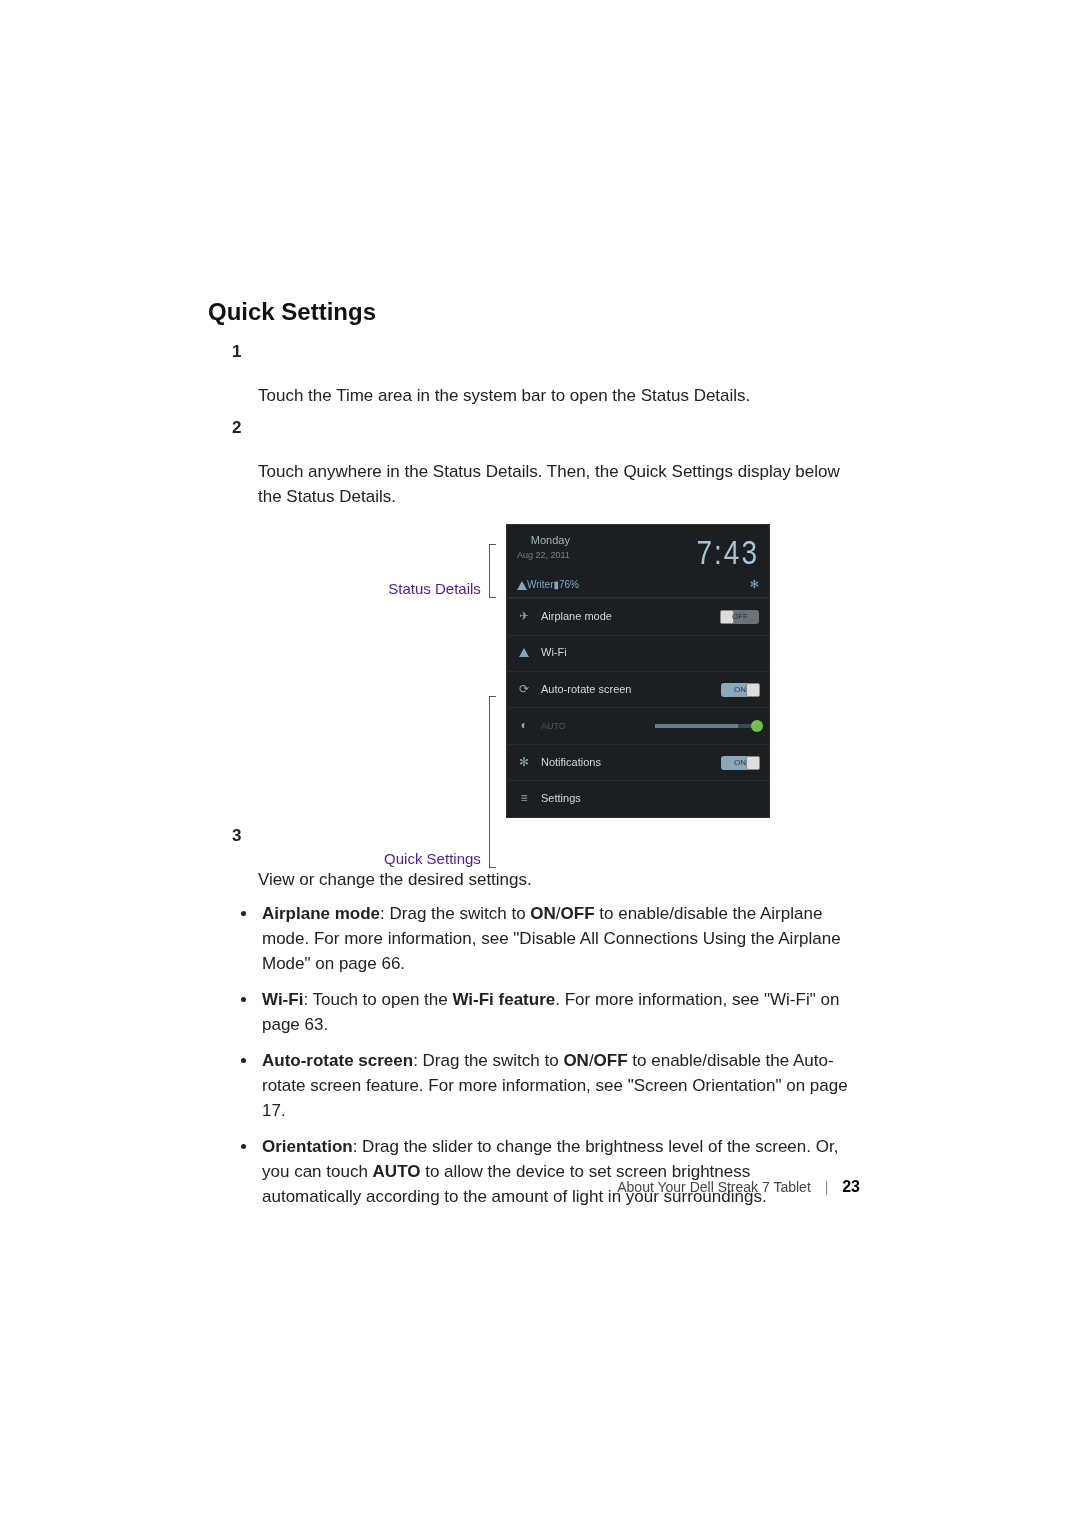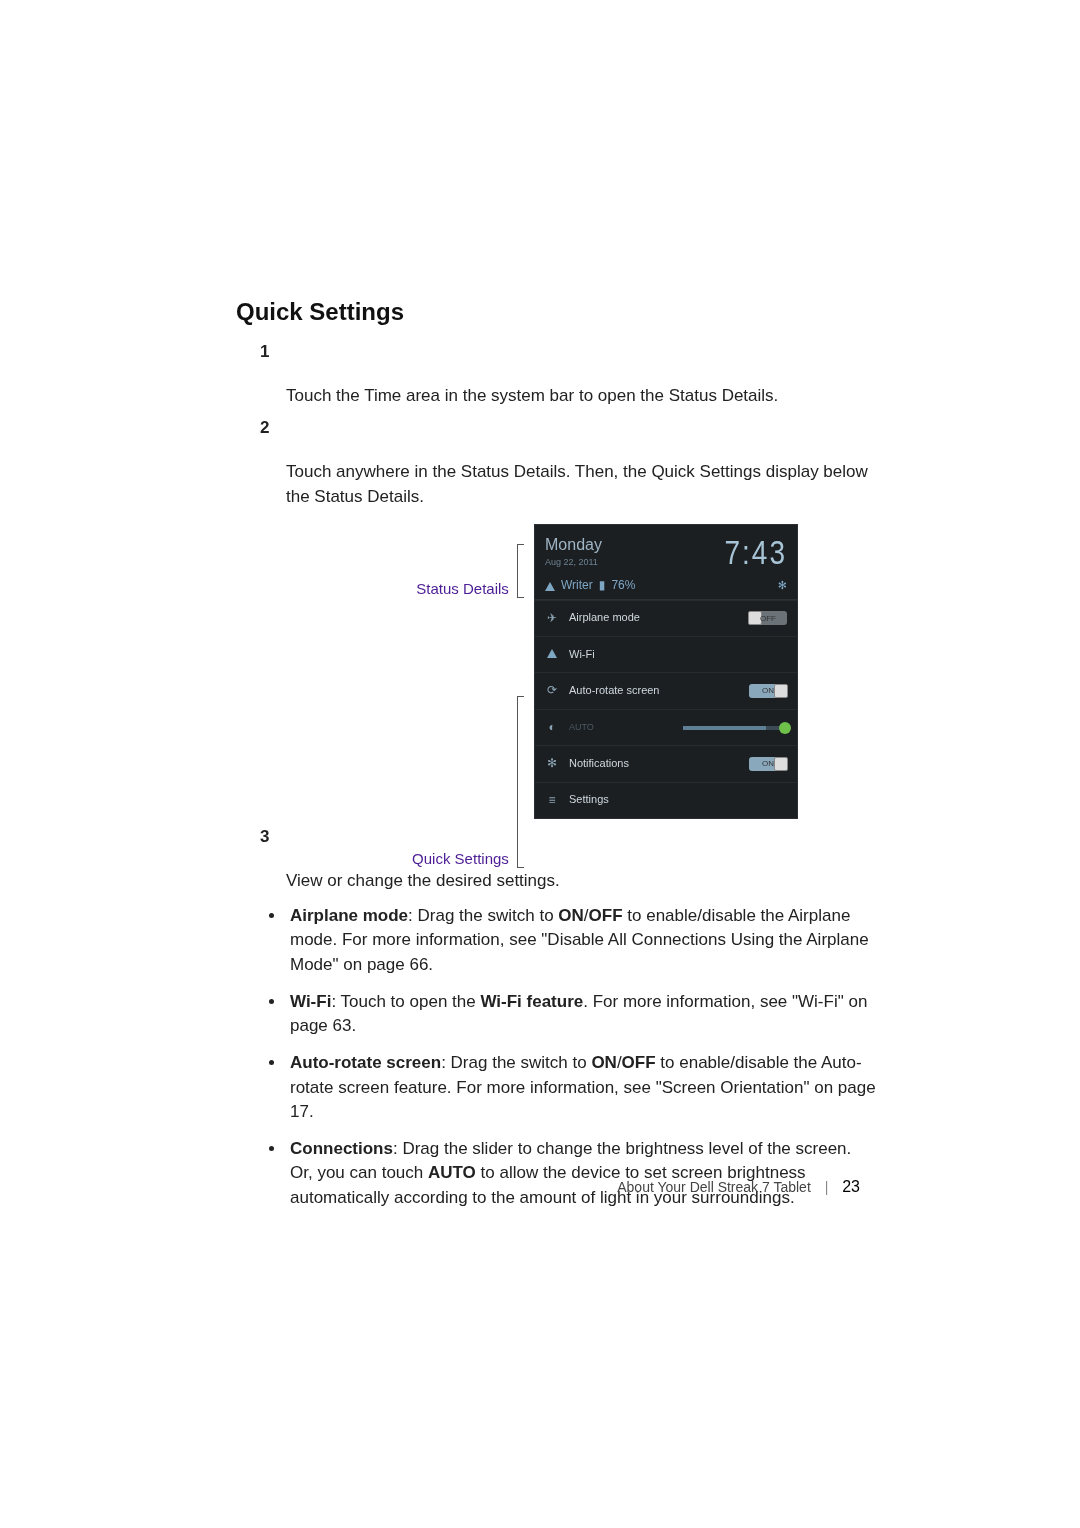--- a/index.html
+++ b/index.html
@@ -9,21 +9,21 @@
     font-family: "Segoe UI", "Helvetica Neue", Arial, sans-serif;
     color: #222;
     width: 1080px;
     height: 1528px;
     position: relative;
     font-size: 17px;
     line-height: 1.45;
   }
   .page {
     position: absolute;
-    left: 236px;
+    left: 208px;
     top: 295px;
     width: 640px;
   }
   h2.section-title {
     font-size: 24px;
     font-weight: 600;
     margin: 0 0 10px 0;
     color: #111;
   }
   p.intro {
@@ -92,37 +92,37 @@
   }
   .status-details {
     padding: 8px 10px 4px 10px;
     border-bottom: 1px solid #2b3135;
   }
   .sd-top {
     display: flex;
     justify-content: space-between;
     align-items: flex-start;
   }
-  .sd-date .day { font-size: 16px; color: #9fb4c4; }
+  .sd-date .day { font-size: 11px; color: #9fb4c4; text-align: right; }
   .sd-date .date { font-size: 9px; color: #6f8291; }
   .sd-time {
     font-family: "Segoe UI", sans-serif;
     font-size: 28px;
     font-weight: 300;
     color: #a7c4d6;
     letter-spacing: 2px;
   }
   .sd-time .seg { display:inline-block; transform: scaleY(1.2); }
   .sd-row2 {
     display:flex;
     justify-content: space-between;
     align-items:center;
     margin-top:4px;
   }
-  .sd-left { display:flex; gap:6px; align-items:center; color:#7ea7c4; font-size:12px;text-align:center;}
+  .sd-left { display:flex; align-items:center; color:#7ea7c4; font-size:10px;text-align:center;}
   .quick-settings .qs-row {
     display:flex;
     align-items:center;
     padding: 9px 10px;
     border-top:1px solid #262b2f;
     gap: 10px;
   }
   .qs-row .qicon { width:14px; text-align:center; color:#8aa2b2; font-size:12px;}
   .qs-row .qlabel { flex:1; font-size:11px; color:#cfd8de; }
   .toggle {
@@ -163,21 +163,21 @@
   .footer {
     position: absolute;
     bottom: 330px;
     left: 220px;
     width: 640px;
     text-align: right;
     font-size: 14px;
     color: #444;
   }
   .footer .divider { margin: 0 10px; color:#888;}
-  .footer .pagenum { font-weight:400; font-size:16px; color:#000;}
+  .footer .pagenum { font-weight:700; font-size:16px; color:#000;}
 </style>
 </head>
 <body>
 
 <div class="page">
 
   <h2 class="section-title">Quick Settings</h2>
 
 
   <ol class="steps">
@@ -279,21 +279,21 @@
     <li>
       <b>Airplane mode</b><span>: Drag the switch to </span><b>ON</b><span>/</span><b>OFF</b><span> to enable/disable the Airplane mode. For more information, see "Disable All Connections Using the Airplane Mode" on page 66.</span>
     </li>
     <li>
       <b>Wi-Fi</b><span>: Touch to open the </span><b>Wi-Fi feature</b><span>. For more information, see "Wi-Fi" on page 63.</span>
     </li>
     <li>
       <b>Auto-rotate screen</b><span>: Drag the switch to </span><b>ON</b><span>/</span><b>OFF</b><span> to enable/disable the Auto-rotate screen feature. For more information, see "Screen Orientation" on page 17.</span>
     </li>
     <li>
-      <b>Connections</b><span>: Drag the slider to change the brightness level of the screen. Or, you can touch </span><b>AUTO</b><span> to allow the device to set screen brightness automatically according to the amount of light in your surroundings.</span>
+      <b>Orientation</b><span>: Drag the slider to change the brightness level of the screen. Or, you can touch </span><b>AUTO</b><span> to allow the device to set screen brightness automatically according to the amount of light in your surroundings.</span>
     </li>
   </ul>
 
 </div>
 
 <div class="footer">
   <span>About Your Dell Streak 7 Tablet</span>
   <span class="divider">|</span>
   <span class="pagenum">23</span>
 </div>

